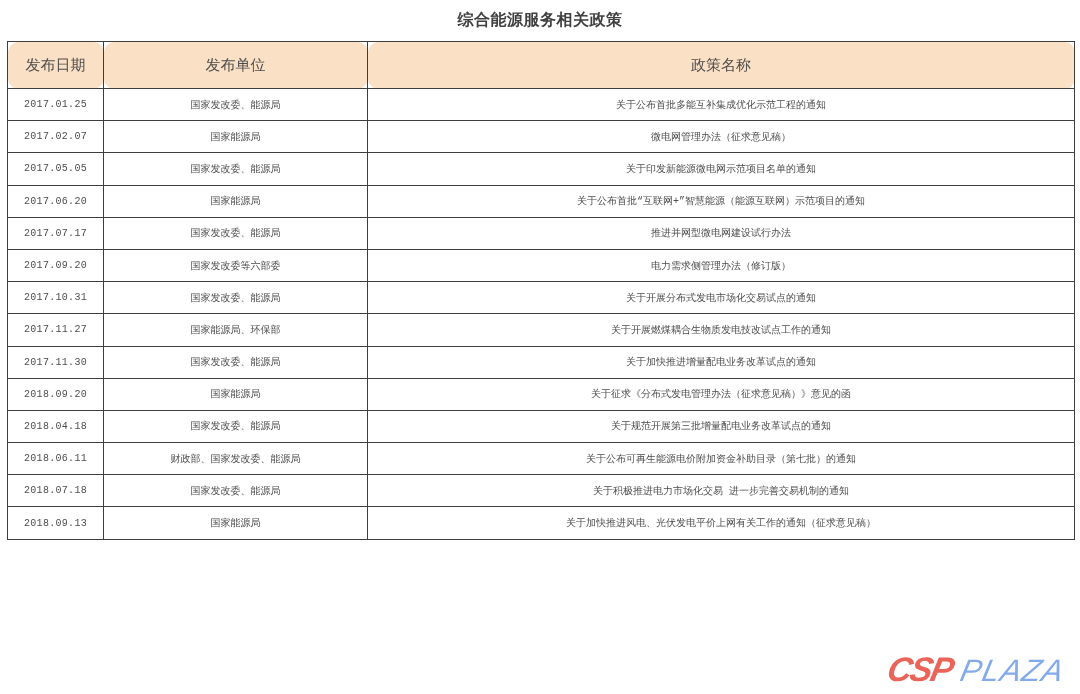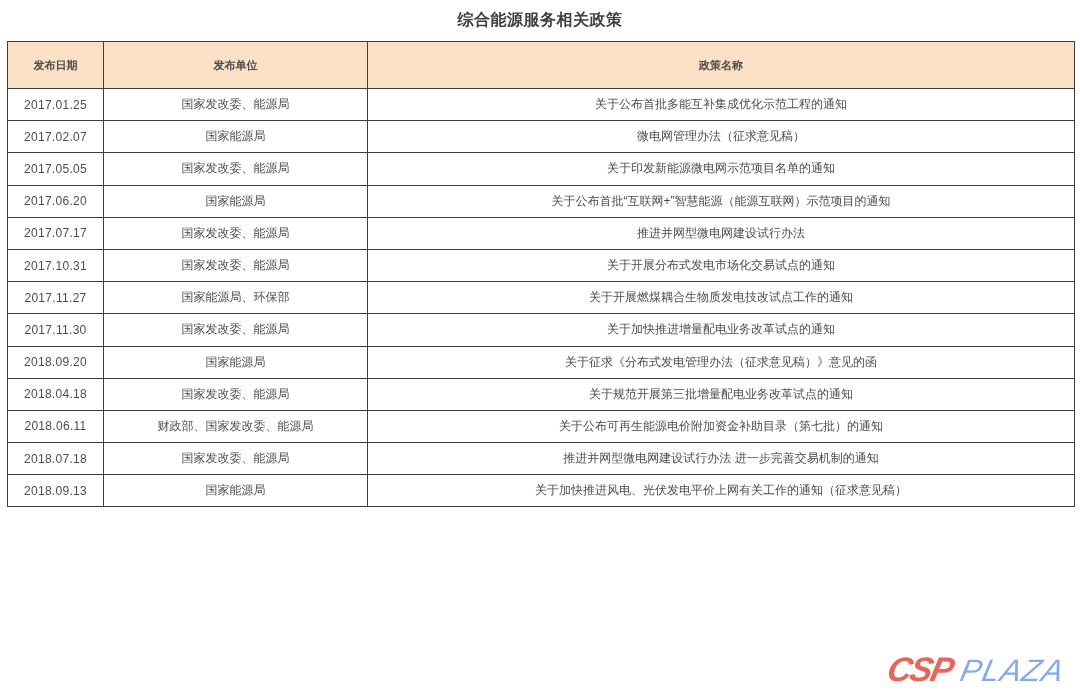--- a/index.html
+++ b/index.html
@@ -38,27 +38,29 @@
     text-align: center;
     vertical-align: middle;
     color: var(--text-color, #4d4d4d);
     background: #ffffff;
     overflow: hidden;
     white-space: nowrap;
   }
   table.policy-table th {
     background: var(--header-bg, #fae0c5);
     height: 47px;
-    font-size: 11px;
-    font-weight: bold;
+    font-size: 15px;
+    font-weight: normal;
+    border-radius: 11px;
   }
   table.policy-table td {
     height: 32.2px;
-    font-size: 12px;
+    font-size: 10px;
     font-weight: normal;
+    font-family: Liberation Mono, monospace;
   }
   td.col-date { font-size: 15px; letter-spacing: 0.3px; }
   .col-date-w  { width: 96px; }
   .col-org-w   { width: 264px; }
   .col-name-w  { width: 707px; }
   .watermark {
     position: absolute;
     right: 16px;
     bottom: 8px;
     font-style: italic;
@@ -126,20 +128,25 @@
           <td class="col-date">2017.06.20</td>
           <td class="col-org">国家能源局</td>
           <td class="col-name">关于公布首批“互联网+”智慧能源（能源互联网）示范项目的通知</td>
         </tr>
         <tr>
           <td class="col-date">2017.07.17</td>
           <td class="col-org">国家发改委、能源局</td>
           <td class="col-name">推进并网型微电网建设试行办法</td>
         </tr>
         <tr>
+          <td class="col-date">2017.09.20</td>
+          <td class="col-org">国家发改委等六部委</td>
+          <td class="col-name">电力需求侧管理办法（修订版）</td>
+        </tr>
+        <tr>
           <td class="col-date">2017.10.31</td>
           <td class="col-org">国家发改委、能源局</td>
           <td class="col-name">关于开展分布式发电市场化交易试点的通知</td>
         </tr>
         <tr>
           <td class="col-date">2017.11.27</td>
           <td class="col-org">国家能源局、环保部</td>
           <td class="col-name">关于开展燃煤耦合生物质发电技改试点工作的通知</td>
         </tr>
         <tr>
@@ -158,21 +165,21 @@
           <td class="col-name">关于规范开展第三批增量配电业务改革试点的通知</td>
         </tr>
         <tr>
           <td class="col-date">2018.06.11</td>
           <td class="col-org">财政部、国家发改委、能源局</td>
           <td class="col-name">关于公布可再生能源电价附加资金补助目录（第七批）的通知</td>
         </tr>
         <tr>
           <td class="col-date">2018.07.18</td>
           <td class="col-org">国家发改委、能源局</td>
-          <td class="col-name">推进并网型微电网建设试行办法 进一步完善交易机制的通知</td>
+          <td class="col-name">关于积极推进电力市场化交易 进一步完善交易机制的通知</td>
         </tr>
         <tr>
           <td class="col-date">2018.09.13</td>
           <td class="col-org">国家能源局</td>
           <td class="col-name">关于加快推进风电、光伏发电平价上网有关工作的通知（征求意见稿）</td>
         </tr>
       </tbody>
   </table>
 
   <div class="watermark">

